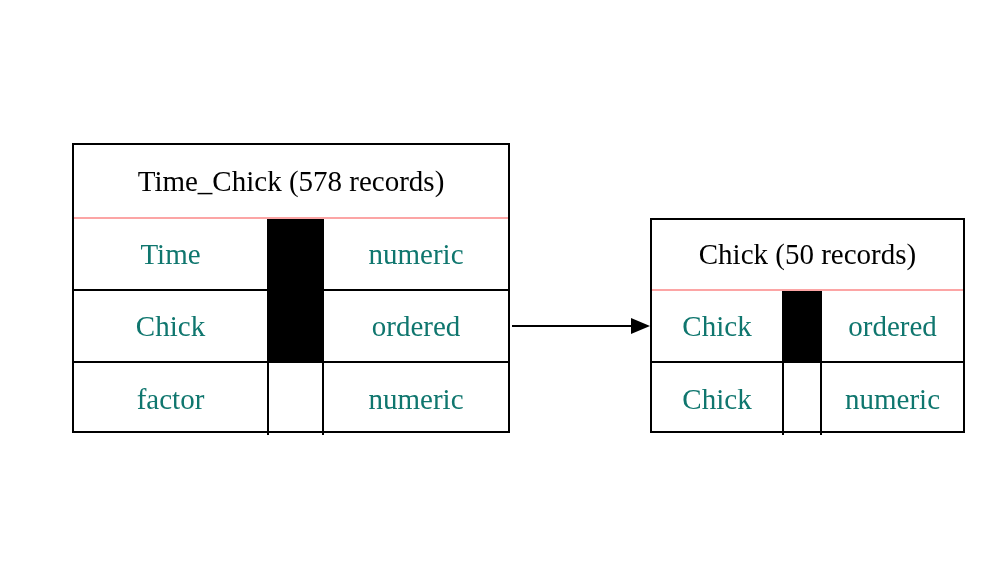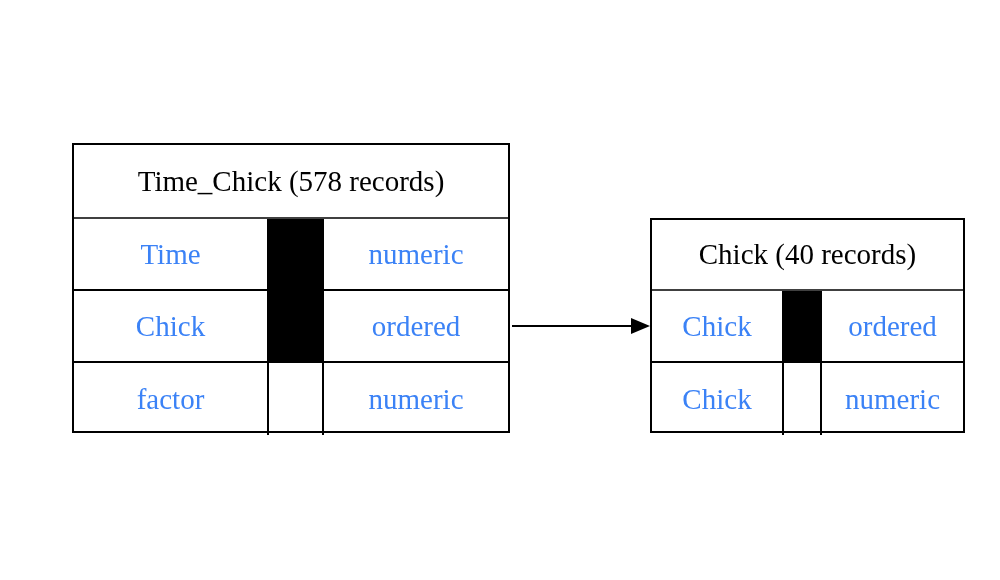--- a/index.html
+++ b/index.html
@@ -18,34 +18,34 @@
     position: absolute;
     border: 2px solid #000000;
     background: #ffffff;
   }
   .dm-title {
     display: flex;
     align-items: center;
     justify-content: center;
     font-size: 29px;
     color: #000000;
-    border-bottom: 2px solid #404040;
+    border-bottom: 2px solid #fca5a5;
     white-space: nowrap;
   }
   .dm-row {
     display: flex;
     border-bottom: 2px solid #000000;
   }
   .dm-row:last-child { border-bottom: none; }
   .cell {
     display: flex;
     align-items: center;
     justify-content: center;
     font-size: 29px;
-    color: #3b82f6;
+    color: #0f766e;
     white-space: nowrap;
   }
   .key-cell {
     border-left: 2px solid #000000;
     border-right: 2px solid #000000;
   }
   .key-cell.filled { background: #000000; }
 
   
   .table-left { left: 72px; top: 143px; width: 438px; height: 290px; }
@@ -91,21 +91,21 @@
     </div>
 
     <div class="dm-row">
       <div class="cell name-cell">factor</div>
       <div class="cell key-cell"></div>
       <div class="cell type-cell">numeric</div>
     </div>
   </div>
 
   <div class="dm-table table-right">
-    <div class="dm-title">Chick (40 records)</div>
+    <div class="dm-title">Chick (50 records)</div>
 
     <div class="dm-row">
       <div class="cell name-cell">Chick</div>
       <div class="cell key-cell filled"></div>
       <div class="cell type-cell">ordered</div>
     </div>
 
     <div class="dm-row">
       <div class="cell name-cell">Chick</div>
       <div class="cell key-cell"></div>

